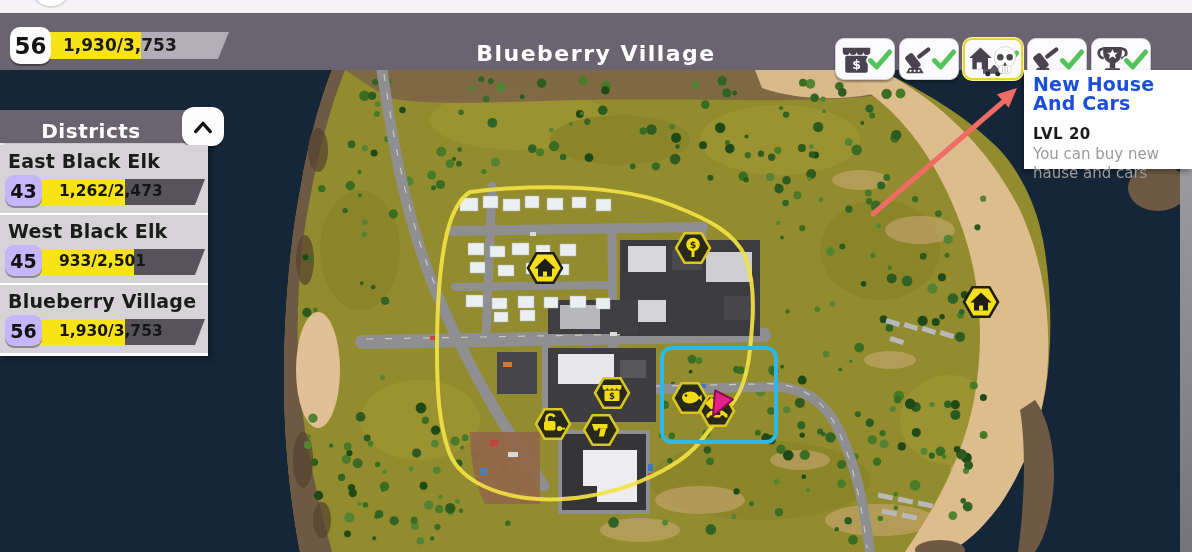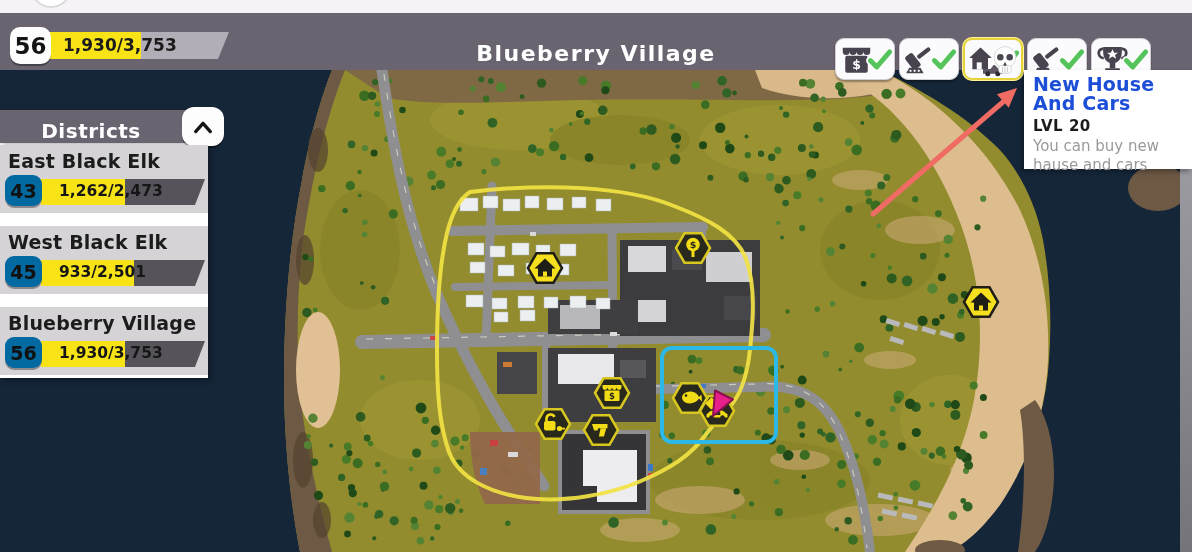--- a/index.html
+++ b/index.html
@@ -30,40 +30,40 @@
   .ubtn { position:relative; width:60px; height:42px; background:#fbfafc; border:1px solid #d2cfd5;
     border-radius:9px; box-shadow:0 2px 2px rgba(0,0,0,.35); }
   .ubtn.hl { border:2px solid #e6d33c; box-shadow:0 0 0 1px #fdf39b,0 2px 2px rgba(0,0,0,.35); }
   .uicon { position:absolute; left:3px; top:3px; width:35px; height:35px; }
   .uchk  { position:absolute; right:-1px; top:6px; width:30px; height:30px; }
 
   
   .tooltip { position:absolute; left:1024px; top:70px; width:168px; height:99px; background:#ffffff;
     z-index:6; padding:5px 8px 4px 9px; box-shadow:-2px 3px 5px rgba(0,0,0,.3); }
   .tt-title { font-size:19px; font-weight:bold; color:#1d4ed8; line-height:1.02; letter-spacing:.2px; }
-  .tt-lvl { font-size:15px; font-weight:bold; color:#1c1c1c; margin-top:3px; letter-spacing:.5px; }
+  .tt-lvl { font-size:15px; font-weight:bold; color:#1c1c1c; margin-top:11px; letter-spacing:.5px; }
   .tt-desc { font-size:15px; color:#9a9a9a; line-height:1.25; margin-top:2px; }
 
   
   .districts { position:absolute; left:0; top:110px; width:224px; z-index:5; }
   .d-header { position:relative; width:196px; height:33px; background:#6a6471; display:flex;
     align-items:flex-end; justify-content:center; box-shadow:2px 2px 5px rgba(0,0,0,.3); }
   .d-header-label { color:#fff; font-size:20px; font-weight:bold; letter-spacing:.5px; margin-left:-14px; }
   .d-collapse { position:absolute; left:182px; top:-3px; width:42px; height:39px; background:#fdfdfd;
     border-radius:12px; box-shadow:0 2px 0 rgba(0,0,0,.35); display:flex; align-items:center; justify-content:center; }
   .d-rows { width:208px; background:#ffffff; padding:2px 0 3px 0; box-shadow:3px 3px 6px rgba(0,0,0,.35); }
-  .drow { position:relative; height:68px; background:#d6d3d7; margin-bottom:13px; padding:5px 8px 0 8px; }
+  .drow { position:relative; height:68px; background:#d6d3d7; margin-bottom:2px; padding:5px 8px 0 8px; }
   .drow:last-child { margin-bottom:0; }
   .dname { font-size:19px; font-weight:bold; color:#1c1c1c; letter-spacing:.2px; }
   .dbar-line { position:relative; margin-top:5px; height:32px; }
   .dbar { position:absolute; left:33px; top:2px; width:164px; height:26px; background:#57535b;
     clip-path:polygon(0 0,100% 0,calc(100% - 10px) 100%,0 100%); }
   .dfill { position:absolute; left:0; top:0; height:100%; background:#f8e416; }
   .dtext { position:absolute; left:18px; top:3px; font-size:15.5px; font-weight:bold; color:#161616; }
-  .dbadge { position:absolute; left:-3px; top:-2px; width:37px; height:31px; background:#0369a1;
+  .dbadge { position:absolute; left:-3px; top:-2px; width:37px; height:31px; background:#c4b5fd;
     border-radius:9px; box-shadow:0 2px 0 rgba(0,0,0,.35); color:#111; font-weight:bold; font-size:19px;
     display:flex; align-items:center; justify-content:center; }
 
   .cursor-svg { position:absolute; left:973px; top:28px; width:64px; height:64px; z-index:9; }
 </style>
 </head>
 <body>
 
 <div class="stage">
 

